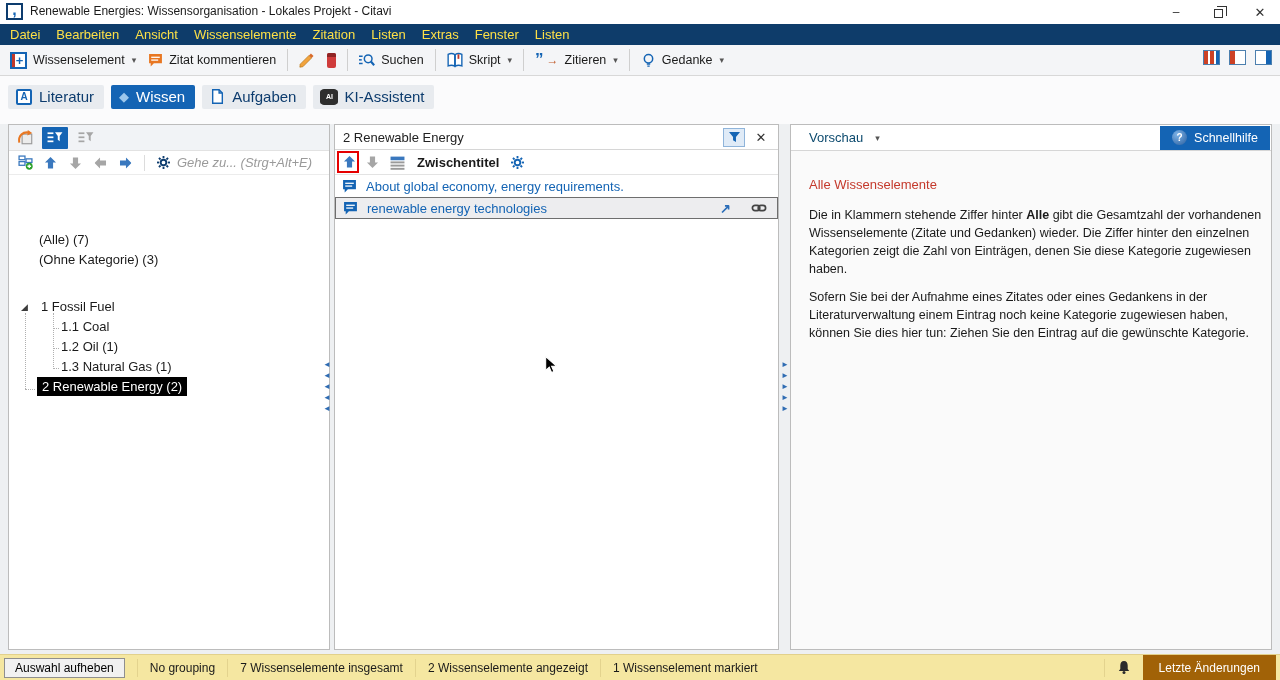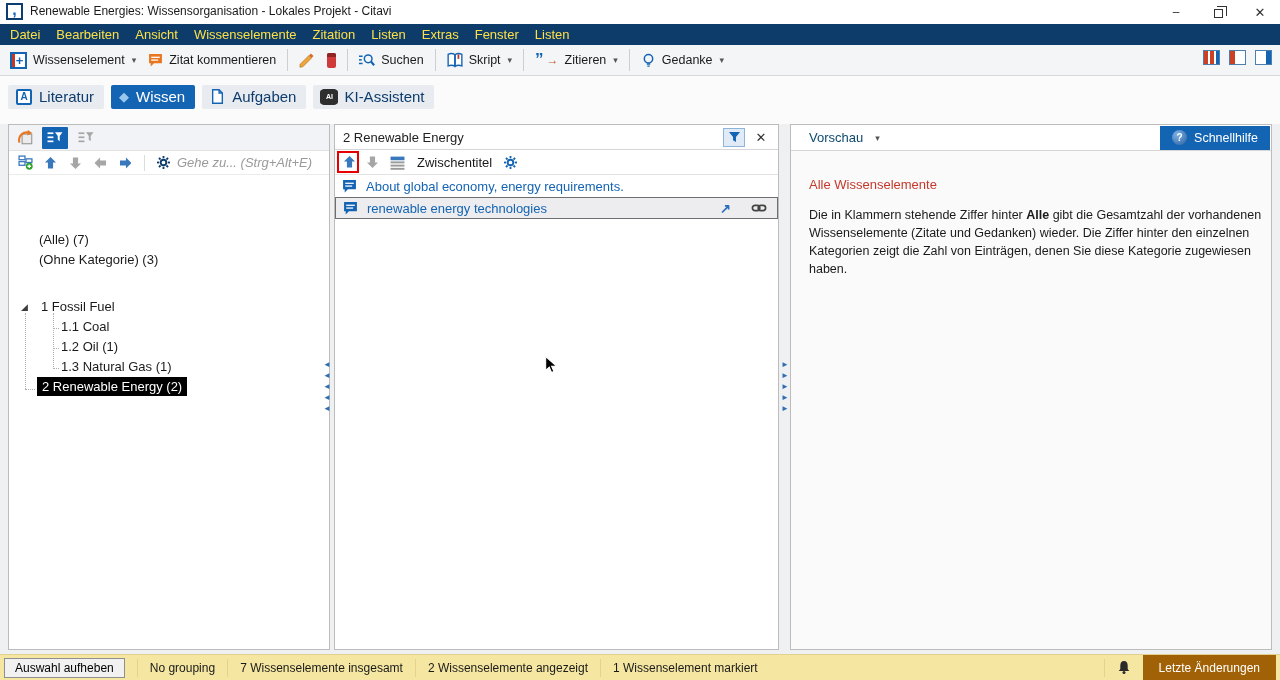--- a/index.html
+++ b/index.html
@@ -93,21 +93,21 @@
   
   .kp-header { height:25px; border-bottom:1px solid #d6d6d6; display:flex; align-items:center; }
   .kp-title { margin-left:8px; font-size:13px; color:#222; }
   .funnel-btn { margin-left:auto; width:22px; height:19px; background:#e0ebf7; border:1px solid #8fb4da;
                 display:flex; align-items:center; justify-content:center; }
   .close-btn { width:24px; height:19px; display:flex; align-items:center; justify-content:center;
                font-size:13px; color:#333; margin:0 5px 0 4px; }
   .kp-toolbar { height:25px; border-bottom:1px solid #e3e3e3; display:flex; align-items:center; gap:2px;
                 padding-left:4px; position:relative; }
   .red-annot { position:absolute; left:2px; top:1px; width:22px; height:22px; border:2px solid #e60000; z-index:5; }
-  .kp-label { font-size:13px; color:#1a1a1a; margin:0 6px 0 6px; }
+  .kp-label { font-size:13px; color:#1a1a1a; margin:0 6px 0 6px;font-weight:bold; }
   .kp-item { height:22px; display:flex; align-items:center; gap:9px; padding:0 10px 0 7px; }
   .kp-item .ktext { font-size:13px; color:#1464b4; }
   .kp-item.marked { background:#ededef; border:1px solid #6e6e6e; }
   .kp-right { margin-left:auto; display:flex; align-items:center; gap:20px; }
   .nw-arrow { color:#2a6db8; font-size:13px; font-weight:bold; }
 
   
   .pp-header { height:26px; border-bottom:1px solid #d6d6d6; background:#fff; display:flex; align-items:center; }
   .pp-title { margin-left:18px; font-size:13px; color:#0c4a6e; }
   .pp-header .caret { margin-left:12px; }
@@ -505,20 +505,21 @@
     <span class="pp-title">Vorschau</span>
     <span class="caret">▾</span>
     <span class="help-btn">
       <span class="qball">?</span>
       <span>Schnellhilfe</span>
     </span>
   </div>
   <div class="pp-body">
     <div class="help-heading">Alle Wissenselemente</div>
     <p class="help-p"><span>Die in Klammern stehende Ziffer hinter </span><b>Alle</b><span> gibt die Gesamtzahl der vorhandenen Wissenselemente (Zitate und Gedanken) wieder. Die Ziffer hinter den einzelnen Kategorien zeigt die Zahl von Einträgen, denen Sie diese Kategorie zugewiesen haben.</span></p>
+    <p class="help-p">Sofern Sie bei der Aufnahme eines Zitates oder eines Gedankens in der Literaturverwaltung einem Eintrag noch keine Kategorie zugewiesen haben, können Sie dies hier tun: Ziehen Sie den Eintrag auf die gewünschte Kategorie.</p>
   </div>
 </div>
 
 <svg id="cursor" class="abs" width="13" height="18">
     <use href="#sym-cursor"></use>
   </svg>
 
 <div id="statusbar" class="abs">
   <button class="sbtn">Auswahl aufheben</button>
   <span class="ssep"></span>

